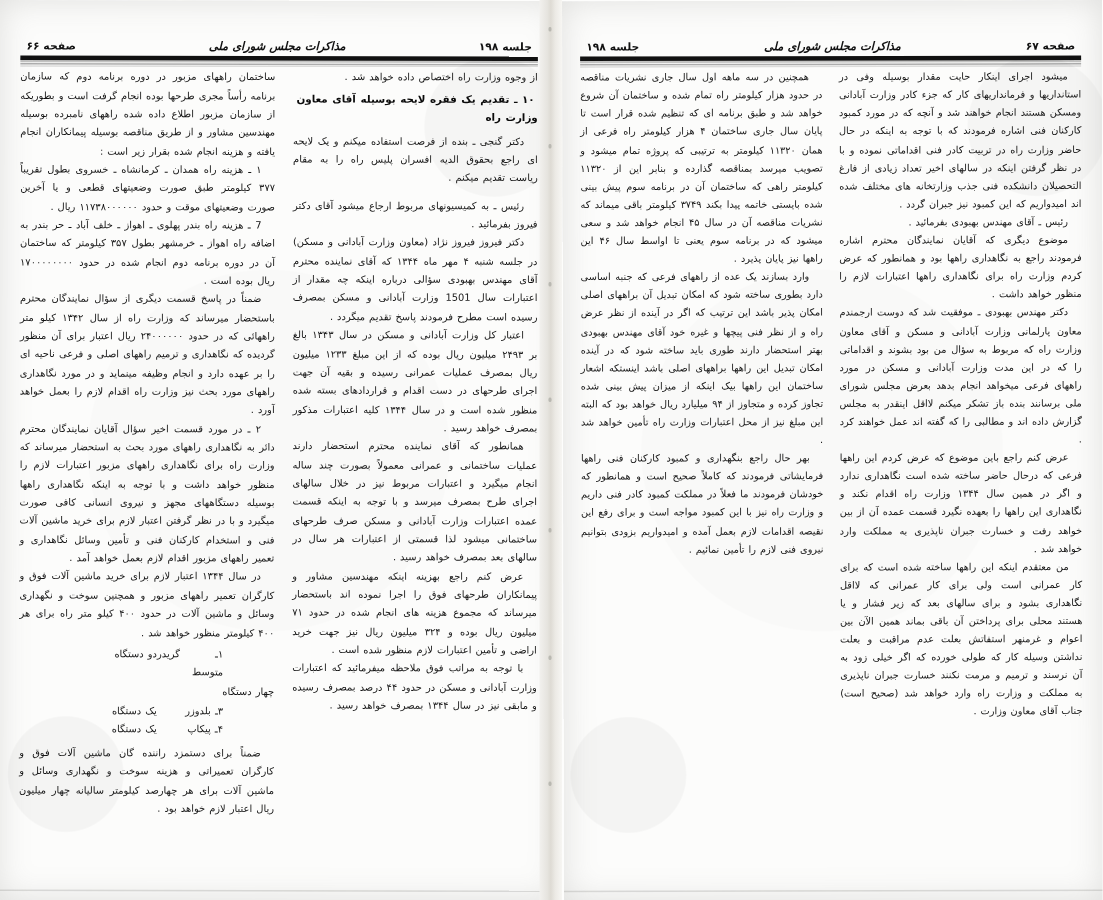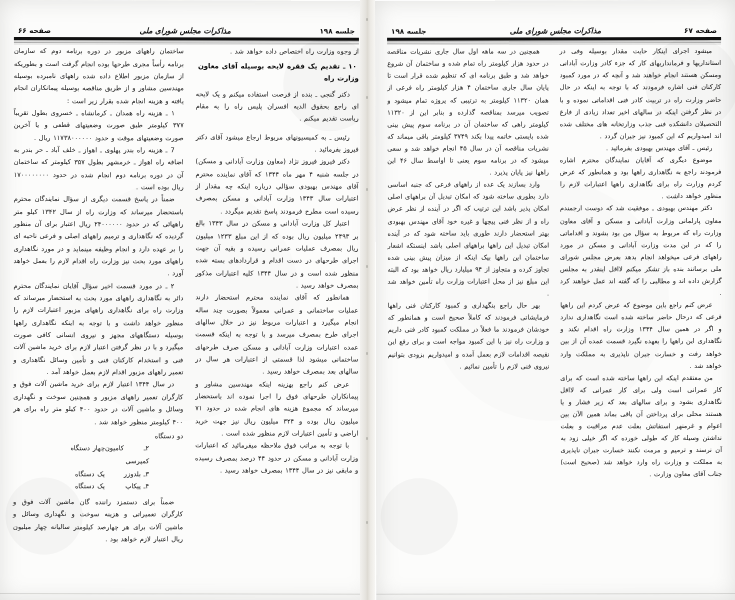--- a/index.html
+++ b/index.html
@@ -155,41 +155,41 @@
     <div class="rule thin"></div>
 
     <div style="display:flex;flex-direction:row;gap:12px;margin-top:3px;">
 
       <div class="col" style="width:48%;">
         <div class="p ctr">از وجوه وزارت راه اختصاص داده خواهد شد .</div>
         <div class="head">۱۰ ـ تقدیم یک فقره لایحه بوسیله آقای معاون وزارت راه</div>
         <div class="p">دکتر گنجی ـ بنده از فرصت استفاده میکنم و یک لایحه ای راجع بحقوق الدیه افسران پلیس راه را به مقام ریاست تقدیم میکنم .</div>
         <div class="gap"></div>
         <div class="p">رئیس ـ به کمیسیونهای مربوط ارجاع میشود آقای دکتر فیروز بفرمائید .</div>
-        <div class="p">دکتر فیروز فیروز نژاد (معاون وزارت آبادانی و مسکن) در جلسه شنبه ۴ مهر ماه ۱۳۴۴ که آقای نماینده محترم آقای مهندس بهبودی سؤالی درباره اینکه چه مقدار از اعتبارات سال ۱۳۴۳ وزارت آبادانی و مسکن بمصرف رسیده است مطرح فرمودند پاسخ تقدیم میگردد .</div>
+        <div class="p">دکتر فیروز فیروز نژاد (معاون وزارت آبادانی و مسکن) در جلسه شنبه ۴ مهر ماه ۱۳۴۴ که آقای نماینده محترم آقای مهندس بهبودی سؤالی درباره اینکه چه مقدار از اعتبارات سال 1501 وزارت آبادانی و مسکن بمصرف رسیده است مطرح فرمودند پاسخ تقدیم میگردد .</div>
         <div class="p">اعتبار کل وزارت آبادانی و مسکن در سال ۱۳۴۳ بالغ بر ۲۴۹۳ میلیون ریال بوده که از این مبلغ ۱۲۳۳ میلیون ریال بمصرف عملیات عمرانی رسیده و بقیه آن جهت اجرای طرحهای در دست اقدام و قراردادهای بسته شده منظور شده است و در سال ۱۳۴۴ کلیه اعتبارات مذکور بمصرف خواهد رسید .</div>
         <div class="p">همانطور که آقای نماینده محترم استحضار دارند عملیات ساختمانی و عمرانی معمولاً بصورت چند ساله انجام میگیرد و اعتبارات مربوط نیز در خلال سالهای اجرای طرح بمصرف میرسد و با توجه به اینکه قسمت عمده اعتبارات وزارت آبادانی و مسکن صرف طرحهای ساختمانی میشود لذا قسمتی از اعتبارات هر سال در سالهای بعد بمصرف خواهد رسید .</div>
         <div class="p">عرض کنم راجع بهزینه اینکه مهندسین مشاور و پیمانکاران طرحهای فوق را اجرا نموده اند باستحضار میرساند که مجموع هزینه های انجام شده در حدود ۷۱ میلیون ریال بوده و ۳۲۴ میلیون ریال نیز جهت خرید اراضی و تأمین اعتبارات لازم منظور شده است .</div>
         <div class="p">با توجه به مراتب فوق ملاحظه میفرمائید که اعتبارات وزارت آبادانی و مسکن در حدود ۴۴ درصد بمصرف رسیده و مابقی نیز در سال ۱۳۴۴ بمصرف خواهد رسید .</div>
       </div>
 
       <div class="col" style="width:50%;">
         <div class="p noind">ساختمان راههای مزبور در دوره برنامه دوم که سازمان برنامه رأساً مجری طرحها بوده انجام گرفت است و بطوریکه از سازمان مزبور اطلاع داده شده راههای نامبرده بوسیله مهندسین مشاور و از طریق مناقصه بوسیله پیمانکاران انجام یافته و هزینه انجام شده بقرار زیر است :</div>
         <div class="p">۱ ـ هزینه راه همدان ـ کرمانشاه ـ خسروی بطول تقریباً ۳۷۷ کیلومتر طبق صورت وضعیتهای قطعی و یا آخرین صورت وضعیتهای موقت و حدود ۱۱۷۳۸۰۰۰۰۰۰ ریال .</div>
         <div class="p">7 ـ هزینه راه بندر پهلوی ـ اهواز ـ خلف آباد ـ حر بندر به اضافه راه اهواز ـ خرمشهر بطول ۳۵۷ کیلومتر که ساختمان آن در دوره برنامه دوم انجام شده در حدود ۱۷۰۰۰۰۰۰۰۰ ریال بوده است .</div>
         <div class="p">ضمناً در پاسخ قسمت دیگری از سؤال نمایندگان محترم باستحضار میرساند که وزارت راه از سال ۱۳۴۲ کیلو متر راههائی که در حدود ۲۴۰۰۰۰۰۰ ریال اعتبار برای آن منظور گردیده که نگاهداری و ترمیم راههای اصلی و فرعی ناحیه ای را بر عهده دارد و انجام وظیفه مینماید و در مورد نگاهداری راههای مورد بحث نیز وزارت راه اقدام لازم را بعمل خواهد آورد .</div>
         <div class="p">۲ ـ در مورد قسمت اخیر سؤال آقایان نمایندگان محترم دائر به نگاهداری راههای مورد بحث به استحضار میرساند که وزارت راه برای نگاهداری راههای مزبور اعتبارات لازم را منظور خواهد داشت و با توجه به اینکه نگاهداری راهها بوسیله دستگاههای مجهز و نیروی انسانی کافی صورت میگیرد و با در نظر گرفتن اعتبار لازم برای خرید ماشین آلات فنی و استخدام کارکنان فنی و تأمین وسائل نگاهداری و تعمیر راههای مزبور اقدام لازم بعمل خواهد آمد .</div>
         <div class="p">در سال ۱۳۴۴ اعتبار لازم برای خرید ماشین آلات فوق و کارگران تعمیر راههای مزبور و همچنین سوخت و نگهداری وسائل و ماشین آلات در حدود ۴۰۰ کیلو متر راه برای هر ۴۰۰ کیلومتر منظور خواهد شد .</div>
 
         <div class="eqlist">
           <div class="eqrow">
+            <span class="eq-name"><span>۱ـ</span> <span>گریدر متوسط</span></span>
             <span class="eq-qty">دو دستگاه</span>
           </div>
           <div class="eqrow">
-            <span class="eq-name"><span>۲ـ</span> <span>کامیون کمپرسی</span></span>
             <span class="eq-qty">چهار دستگاه</span>
           </div>
           <div class="eqrow">
             <span class="eq-name"><span>۳ـ</span> <span>بلدوزر</span></span>
             <span class="eq-qty">یک دستگاه</span>
           </div>
           <div class="eqrow">
             <span class="eq-name"><span>۴ـ</span> <span>پیکاپ</span></span>
             <span class="eq-qty">یک دستگاه</span>
           </div>

